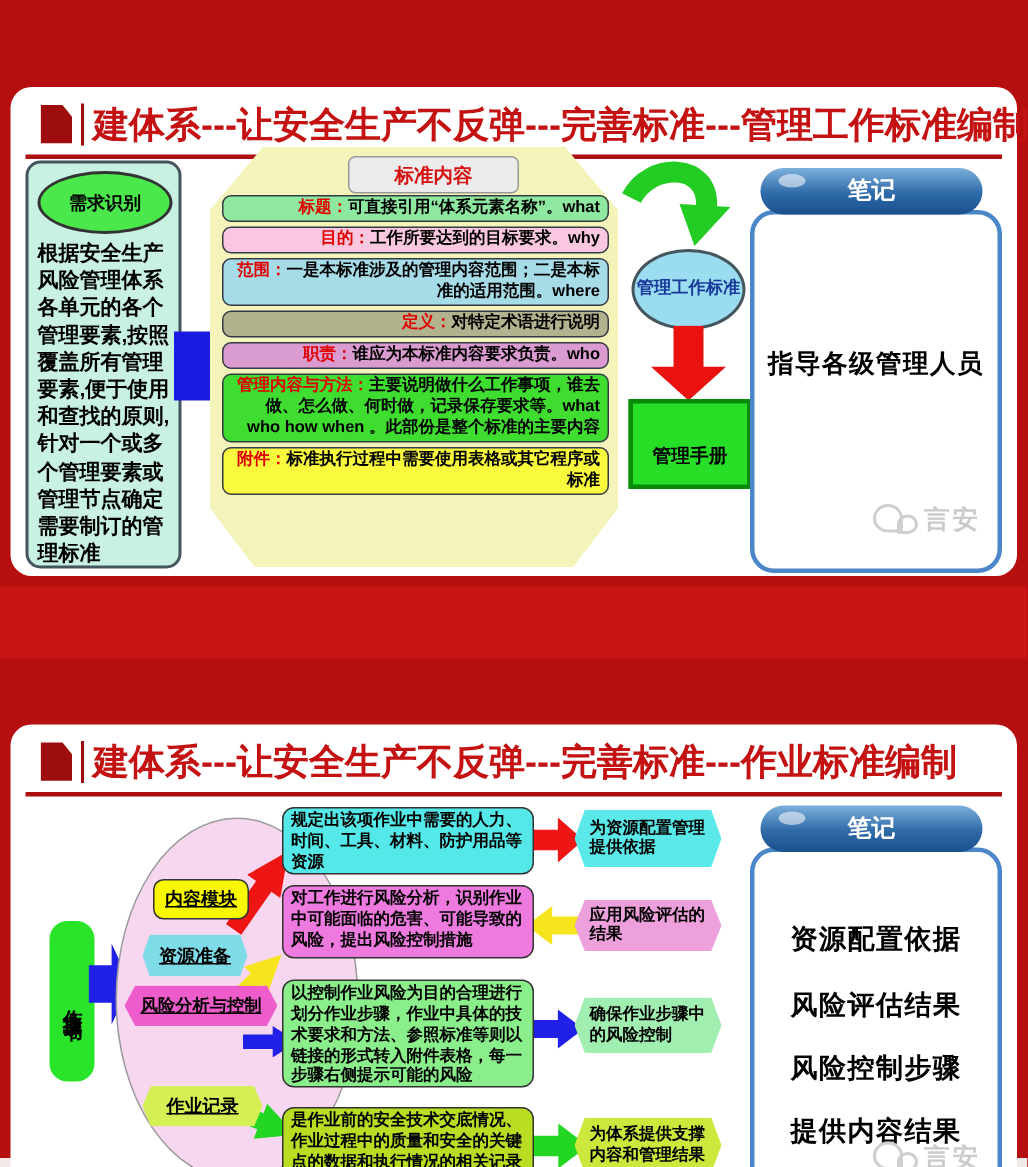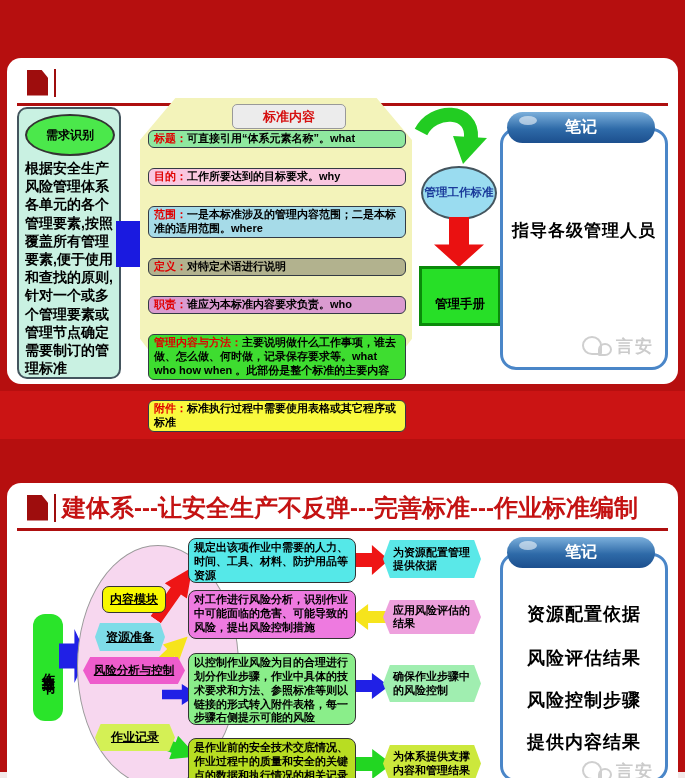--- a/index.html
+++ b/index.html
@@ -43,40 +43,40 @@
 
   .trap { position:absolute; left:133px; top:40px; width:272px; height:280px;
     background:#f3f3ba;
     clip-path:polygon(13% 0,87% 0,100% 15%,100% 86%,89% 100%,11% 100%,0 86%,0 15%); }
   .std-header { position:absolute; left:225px; top:46px; width:112px; height:23px;
     background:#ececec; border:1.5px solid #999; border-radius:5px;
     display:flex; align-items:center; justify-content:center;
     color:#d61111; font-weight:bold; font-size:13px; }
 
   .rows { position:absolute; left:141px; top:72px; width:258px;
-    display:flex; flex-direction:column; gap:20px; }
+    display:flex; flex-direction:column; gap:3px;text-align:right; }
   .srow { border:1.5px solid #333a44; border-radius:6px; padding:1px 5px;
     font-size:11px; font-weight:bold; line-height:1.27; color:#000; box-sizing:border-box; }
   .srow .lbl { color:#e00000; }
   .r1{background:#8fe89f;} .r2{background:#f9c7e0;} .r3{background:#a6dbe8;}
   .r4{background:#f9a13a;} .r5{background:#b2b28e;} .r6{background:#da9bd0;}
   .r7{background:#3edd30;} .r8{background:#f9f93d;}
 
   .curve-svg { position:absolute; left:404px; top:48px; }
   .std-oval { position:absolute; left:414px; top:108px; width:72px; height:50px;
     background:#9adcf0; border:2px solid #44555e; border-radius:50%;
     display:flex; align-items:center; justify-content:center; text-align:center;
     color:#1a3a9a; font-weight:bold; font-size:11.5px; line-height:1.2; }
   .red-down { left:427px; top:159px; width:50px; height:50px; background:#ea1111; }
   .manual-box { position:absolute; left:412px; top:208px; width:82px; height:60px;
     background:#27df27; border:3px solid #0a8a0a; box-sizing:border-box;
     display:flex; align-items:flex-end; justify-content:center; padding-bottom:10px;
     font-size:12.5px; font-weight:bold; color:#000; }
 
-  .note-panel { position:absolute; left:493px; top:70px; width:168px;
+  .note-panel { position:absolute; left:493px; top:82px; width:168px;
     background:#fff; border:3px solid #4a86c8; border-radius:16px; box-sizing:border-box;padding-left:12px; }
   #p1 .note-panel { height:242px; }
   #p2 .note-panel { height:229px; }
   .note-pill { position:absolute; left:500px; top:54px; width:148px; height:31px;
     background:linear-gradient(180deg,#7cb0dc 0%,#2e6aa8 55%,#1c4f8e 100%);
     border-radius:16px; display:flex; align-items:center; justify-content:center;
     color:#fff; font-weight:bold; font-size:16px; z-index:3; }
   .note-pill::before { content:""; position:absolute; left:12px; top:4px; width:18px;
     height:9px; background:rgba(255,255,255,.55); border-radius:50%; }
   .note-line { position:absolute; left:0; right:0; text-align:center;
@@ -145,20 +145,21 @@
 </head>
 <body>
 
 <div class="mid-band"></div>
 <div class="footer-strip"></div>
 
 <div class="panel" id="p1">
   <div class="title">
     <span class="doc-icon"></span>
     <span class="title-bar"></span>
+    <span>建体系---让安全生产不反弹---完善标准---管理工作标准编制</span>
   </div>
 
   <div class="need-box">
     <div class="need-badge">需求识别</div>
     <div class="need-text">根据安全生产风险管理体系各单元的各个管理要素,按照覆盖所有管理要素,便于使用和查找的原则,针对一个或多个管理要素或管理节点确定需要制订的管理标准</div>
   </div>
 
   <div class="block-arrow a-right big-blue"></div>
 
   <div class="trap"></div>

